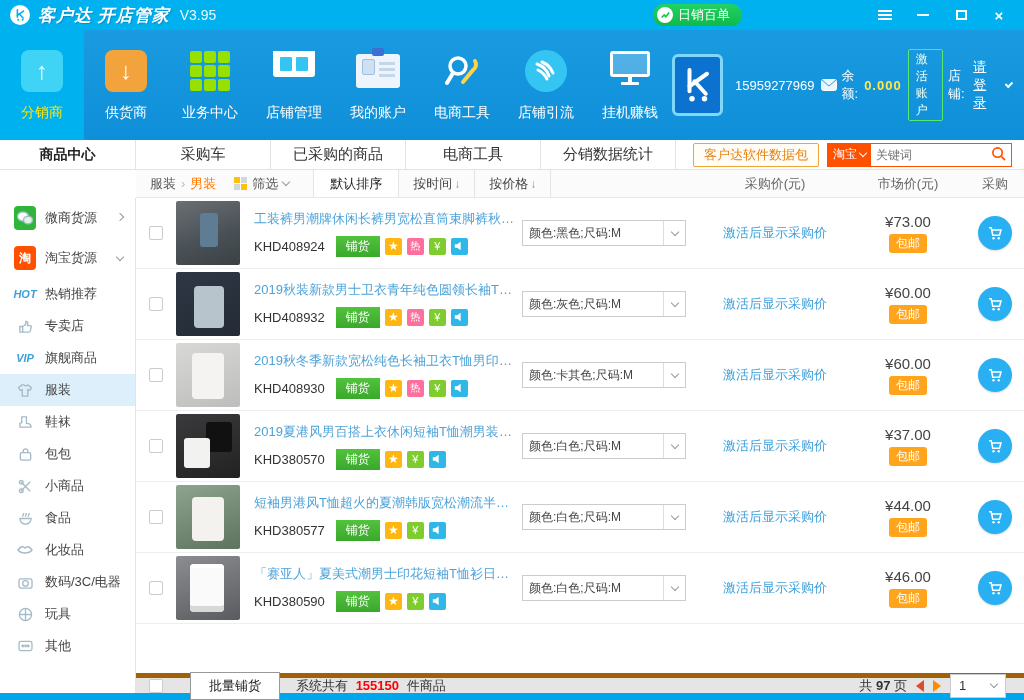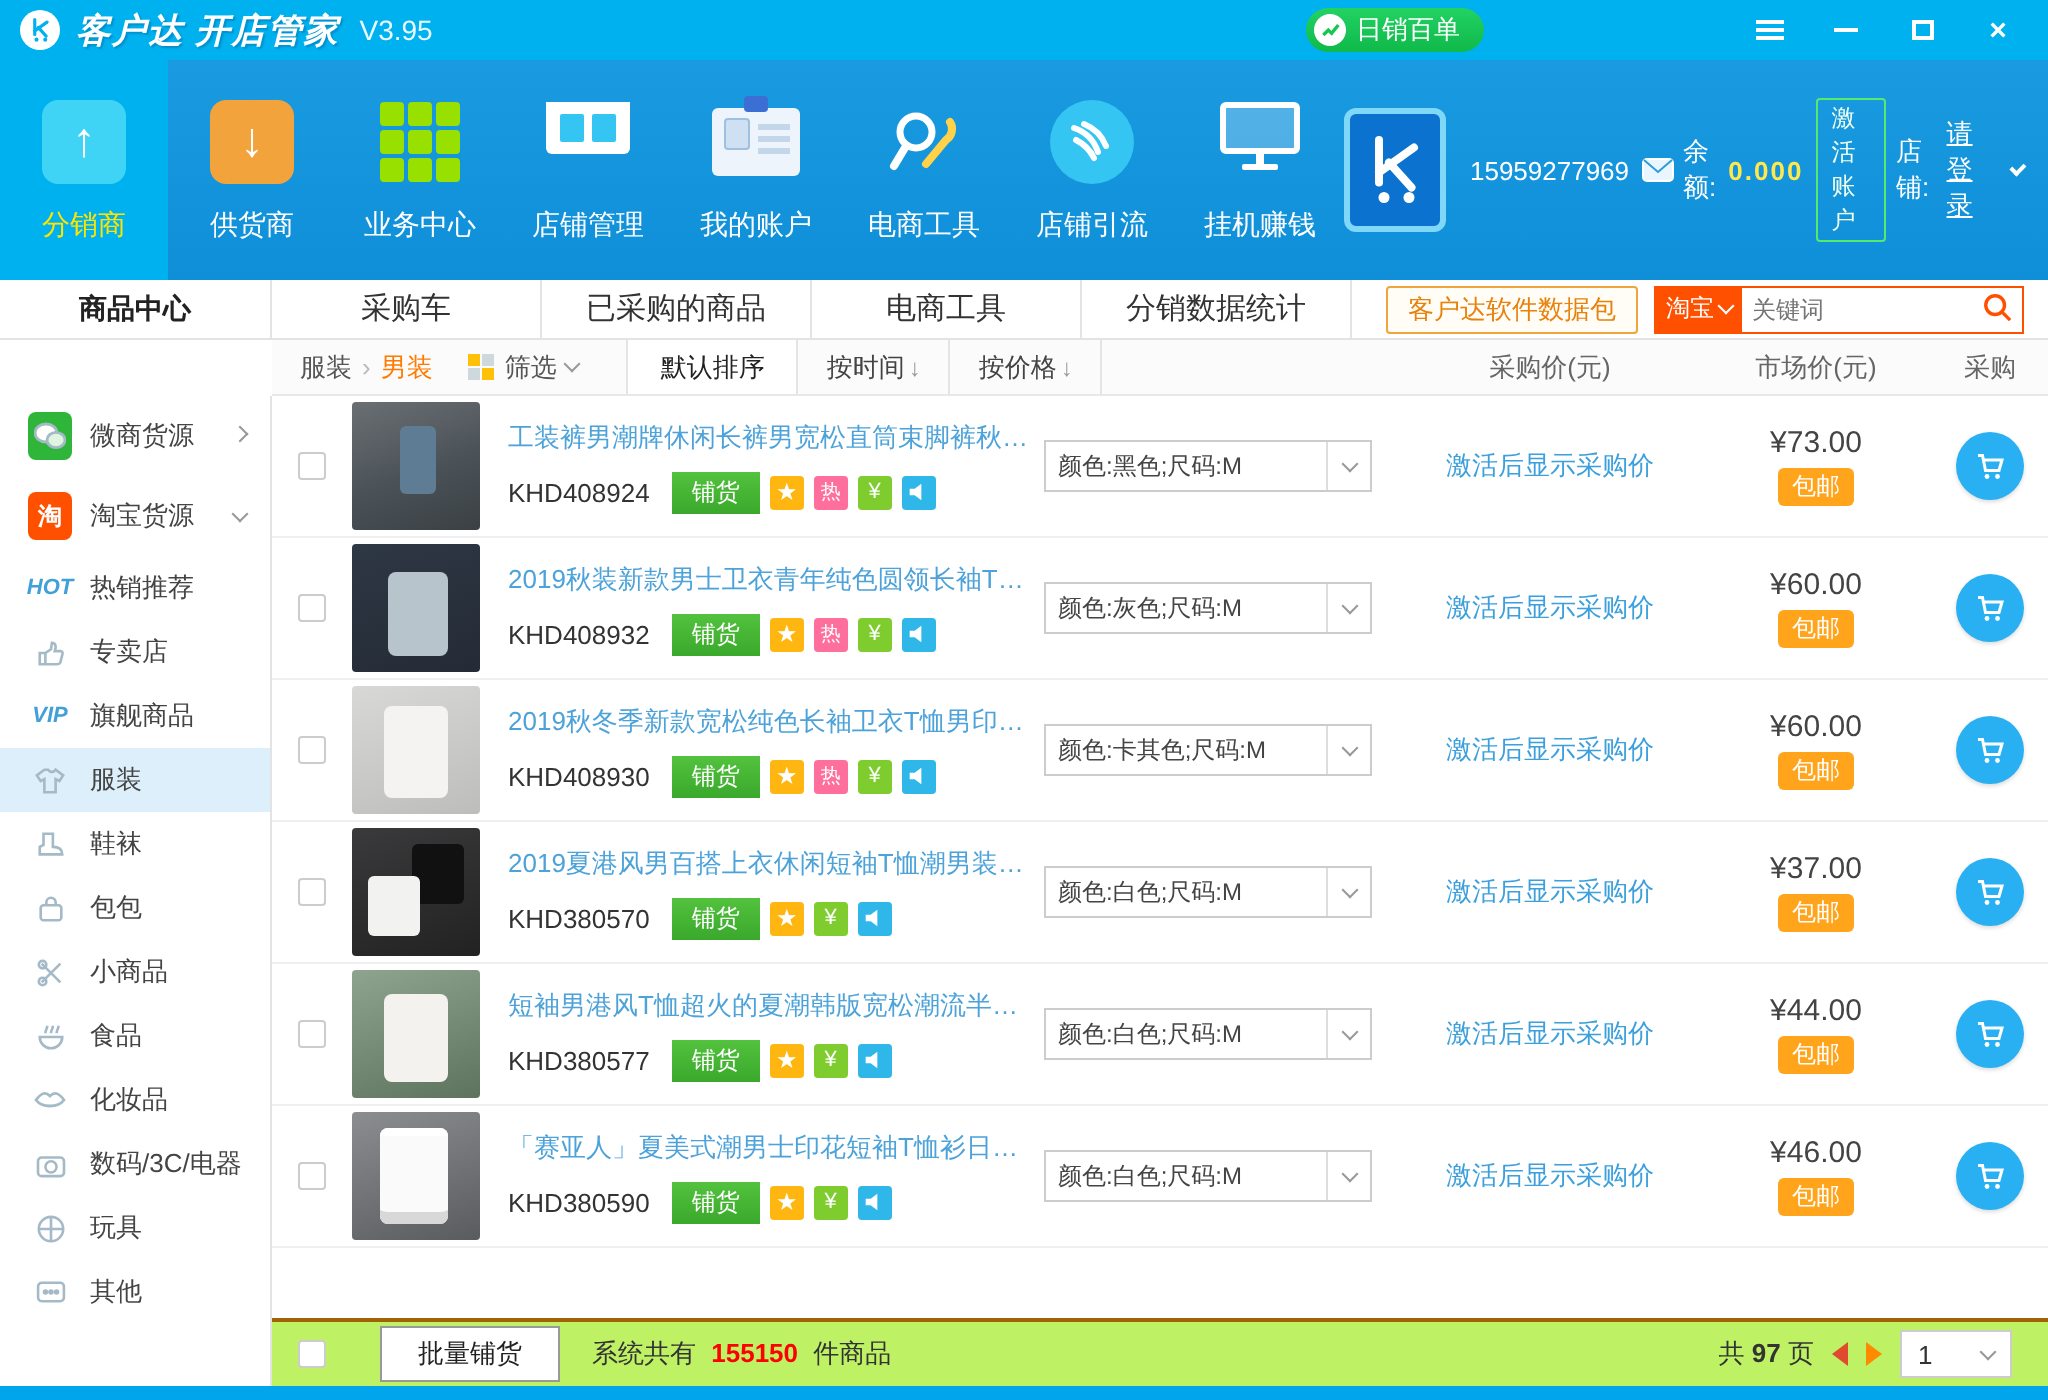--- a/index.html
+++ b/index.html
@@ -132,21 +132,21 @@
   .img3 { background:linear-gradient(160deg,#d8d8d6 0%,#bdbdbb 100%); position:relative; }
   .img3:after{content:"";position:absolute;left:16px;top:10px;width:32px;height:46px;background:#f4f3f1;border-radius:4px;}
   .img4 { background:linear-gradient(160deg,#3a3a3c 0%,#222 100%); position:relative; }
   .img4:after{content:"";position:absolute;left:8px;top:24px;width:26px;height:30px;background:#f2f2f0;border-radius:3px;box-shadow:22px -16px 0 #111;}
   .img5 { background:linear-gradient(160deg,#8fa48f 0%,#5d735e 100%); position:relative; }
   .img5:after{content:"";position:absolute;left:16px;top:12px;width:32px;height:44px;background:#f3f2ee;border-radius:4px;}
   .img6 { background:linear-gradient(160deg,#8b8d90 0%,#595b5e 100%); position:relative; }
   .img6:after{content:"";position:absolute;left:14px;top:8px;width:34px;height:48px;background:#fafafa;border-radius:4px;box-shadow:inset 0 26px 0 -22px #fff, inset 0 -10px 0 -4px #d8d8d8;}
 
   
-  .bottombar { height:34px; display:flex; align-items:center; border-top:2px solid #a16207; background:#bef264; }
+  .bottombar { height:20px; display:flex; align-items:center; border-top:5px solid #a16207; background:#e5e5e5; }
   .batch-btn { border:1px solid #999; background:#fff; padding:4px 18px; font-size:13px; color:#222; margin:0 16px 0 14px; cursor:pointer; font-family:inherit; }
   .total-txt { font-size:13px; color:#333; }
   .total-num { color:#f00; font-weight:bold; margin:0 4px; }
   .pager { margin-left:auto; display:flex; align-items:center; gap:9px; padding-right:18px; font-size:13px; color:#333; }
   .tri { width:0; height:0; border-top:6px solid transparent; border-bottom:6px solid transparent; cursor:pointer; }
   .tri-l { border-right:8px solid #e04a2e; }
   .tri-r { border-left:8px solid #ff8a00; }
   .page-sel { width:56px; height:24px; border:1px solid #ccc; display:flex; align-items:center; padding:0 8px; cursor:pointer; background:#fff; }
   .page-sel span { flex:1; }
 

